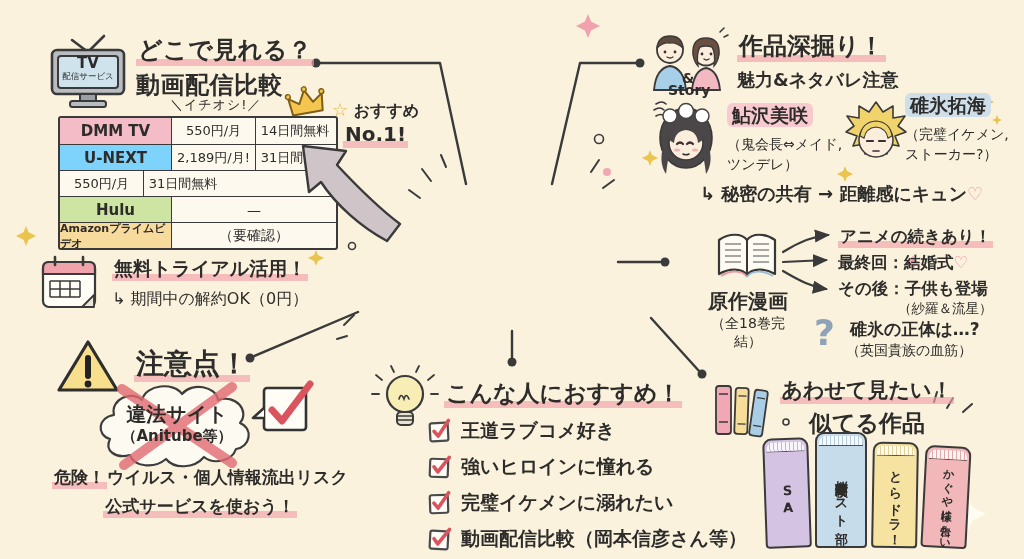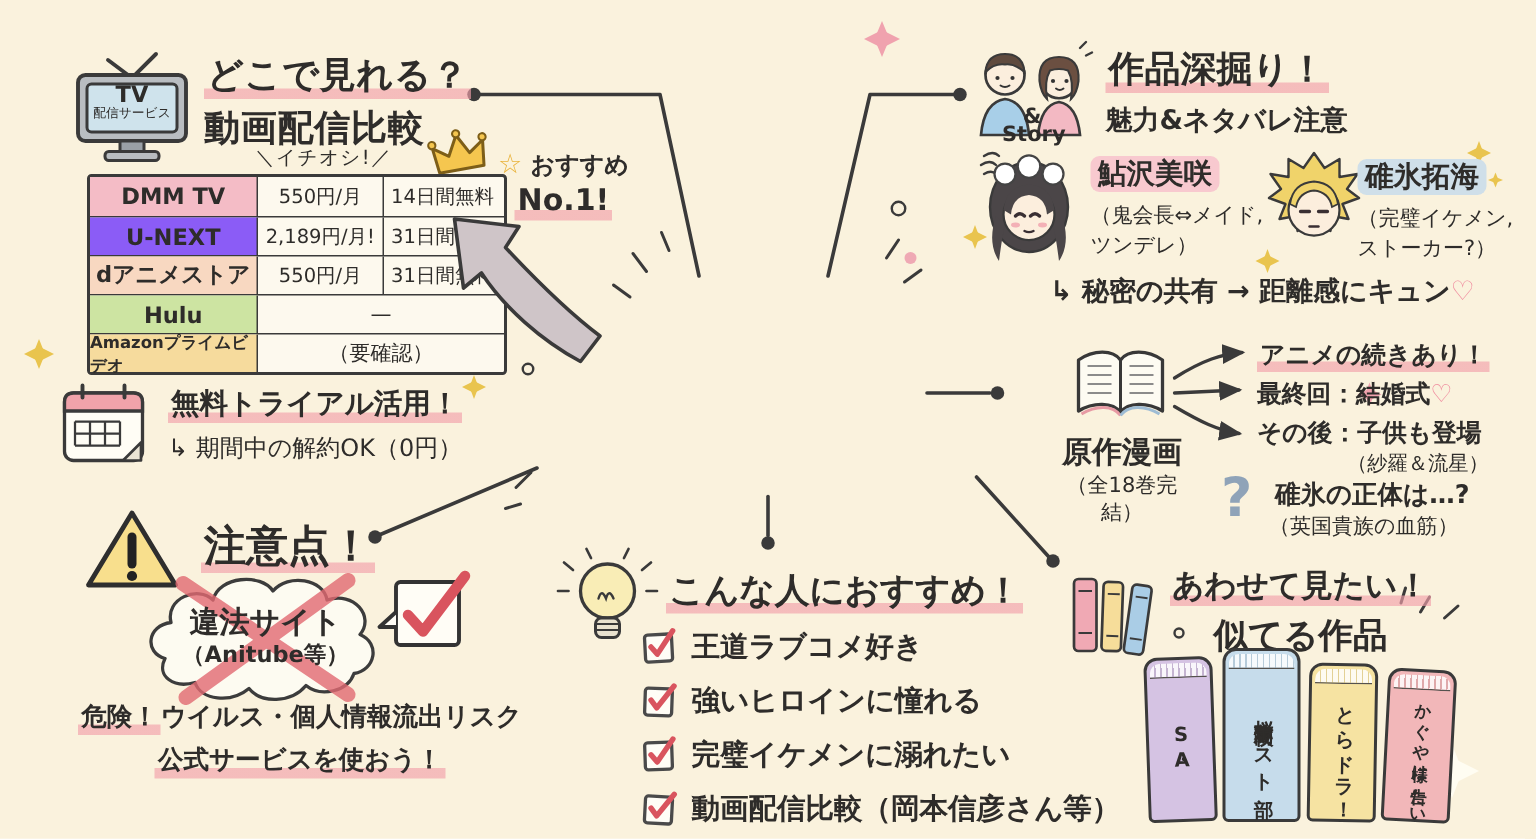--- a/index.html
+++ b/index.html
@@ -206,26 +206,25 @@
     <div class="badge-no1"><span class="u">No.1!</span></div>
   </div>
 
   <div class="abs content stream-table">
     <div class="t-row">
       <div class="t-svc" style="background-color: rgb(244, 188, 198);">DMM TV</div>
       <div class="t-price">550円/月</div>
       <div class="t-trial">14日間無料</div>
     </div>
     <div class="t-row">
-      <div class="t-svc" style="background-color: #8b5cf6;">U-NEXT</div>
+      <div class="t-svc" style="background-color: #7dd3fc;">U-NEXT</div>
       <div class="t-price">2,189円/月!</div>
       <div class="t-trial">31日間無料</div>
     </div>
     <div class="t-row">
-      <div class="t-svc" style="background-color: rgb(248, 216, 193);">dアニメストア</div>
       <div class="t-price">550円/月</div>
       <div class="t-trial">31日間無料</div>
     </div>
     <div class="t-row">
       <div class="t-svc" style="background-color: rgb(205, 228, 162);">Hulu</div>
       <div class="t-span">—</div>
     </div>
     <div class="t-row">
       <div class="t-svc small" style="background-color: rgb(246, 219, 157);">Amazonプライムビデオ</div>
       <div class="t-span">（要確認）</div>
@@ -353,21 +352,21 @@
 
   <div class="abs content" style="left:843px; top:98px;">
     <svg width="66" height="84" viewBox="0 0 66 84">
       <path d="M33,4 L40,14 L50,8 L50,20 L62,18 L55,28 L63,34 L52,38 L56,48 L45,46 L44,56 L33,50 L22,56 L21,46 L10,48 L14,38 L3,34 L11,28 L4,18 L16,20 L16,8 L26,14 Z" fill="#f0d36a" stroke="#3a3a3a" stroke-width="1.6" stroke-linejoin="round"></path>
       <circle cx="33" cy="42" r="17" fill="#fceedd" stroke="#3a3a3a" stroke-width="1.5"></circle>
       <path d="M17,38 Q19,24 33,23 Q47,24 49,38 L45,40 Q43,30 33,29 Q23,30 21,40 Z" fill="#f0d36a" stroke="#3a3a3a" stroke-width="1.2"></path>
       <path d="M24,43 h6 M36,43 h6" stroke="#3a2f33" stroke-width="2.2" stroke-linecap="round"></path>
       <path d="M30,53 h6" stroke="#3a2f33" stroke-width="1.6" stroke-linecap="round"></path>
     </svg>
   </div>
-  <div class="abs content" style="left:905px; top:105px;">
+  <div class="abs content" style="left:905px; top:93px;">
     <span class="char-name" style="background-color: rgb(207, 223, 233);">碓氷拓海</span>
     <div class="char-desc" style="margin-top:6px;">
       <span>（完璧イケメン,</span><br>
       <span>ストーカー?）</span>
     </div>
   </div>
 
   <div class="abs content secret-line" style="left:700px; top:182px;">
     <span>↳ 秘密の共有 → 距離感にキュン</span><span class="heart">♡</span>
   </div>

